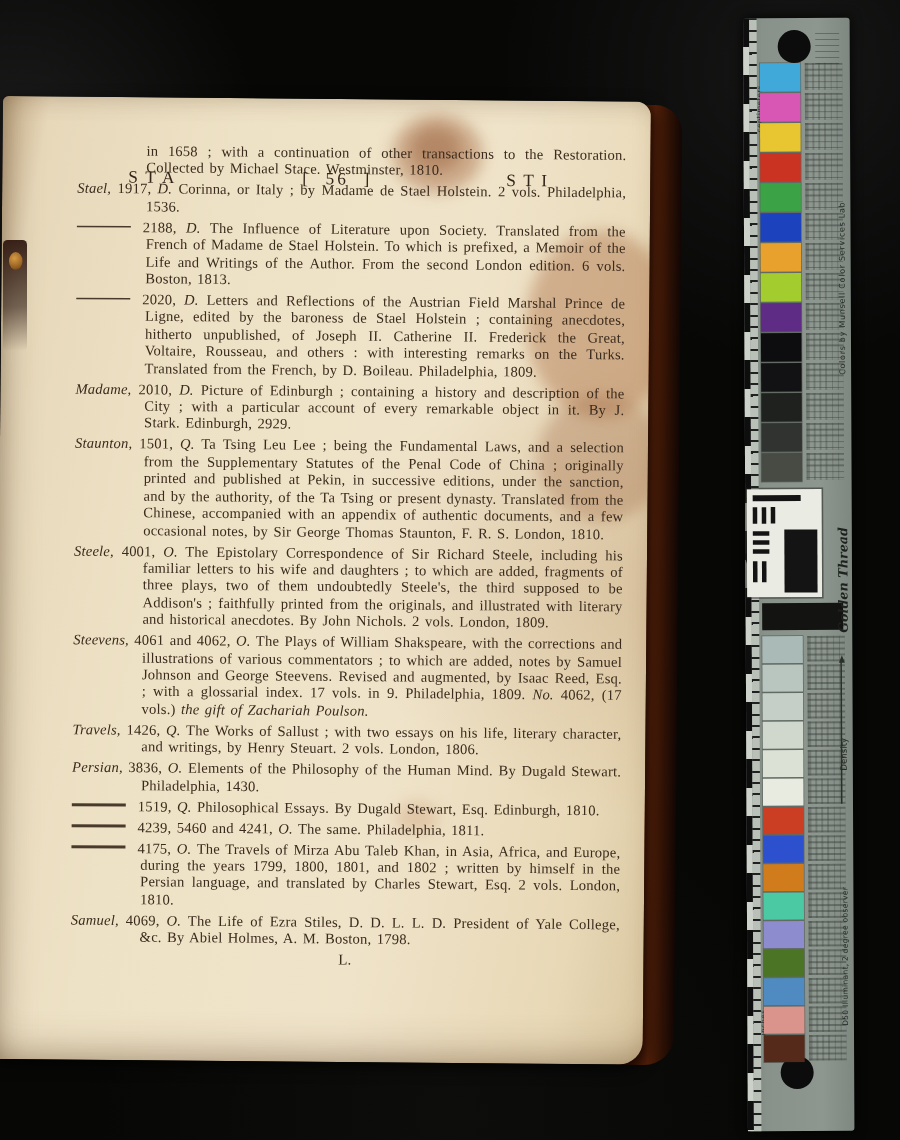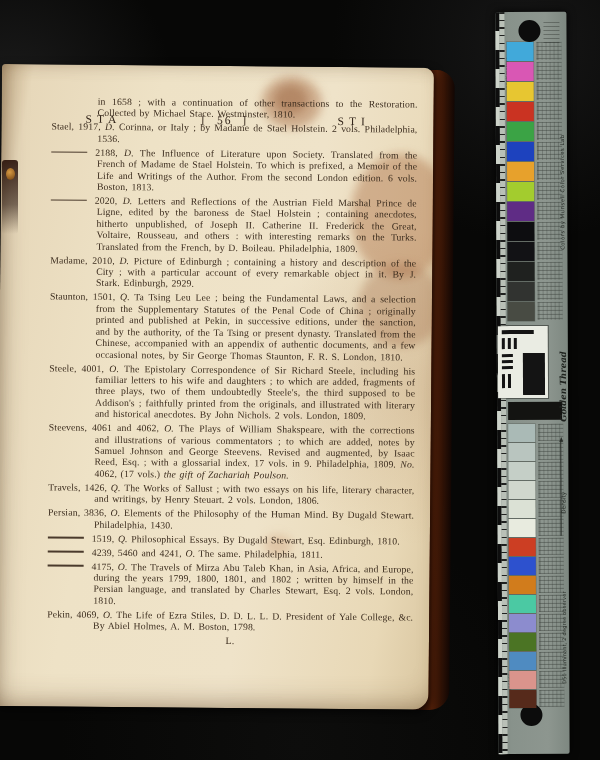--- a/index.html
+++ b/index.html
@@ -39,21 +39,21 @@
   .page-header{position:absolute;top:13px;left:0;width:100%;height:16px;
     font-family:"Liberation Serif",serif;font-size:11.5px;color:#33251a;}
   .page-header span{position:absolute;letter-spacing:5px;white-space:pre;margin-top:35px;}
   .h-left{left:84px;} .h-center{left:200px;letter-spacing:2px !important;} .h-right{left:336px;}
 
   .entries{position:absolute;left:50px;top:31px;width:366px;
     font-family:"Liberation Serif",serif;font-size:9.7px;line-height:11.4px;
     color:#3a2b1d;text-align:justify;letter-spacing:.15px;word-spacing:1px;}
   .entry{margin:0 0 2.6px 0;padding-left:46px;text-indent:-46px;}
   .entry.cont{text-indent:0;}
-  .author{}
+  .author{font-style:italic;}
   .it{font-style:italic;}
   .dash{display:inline-block;width:36px;height:1.3px;background:#4a3a2c;
     vertical-align:3px;margin-right:8px;}
   .signature{margin-top:2px;text-align:center;text-indent:0;
     font-family:"Liberation Serif",serif;font-size:10px;color:#3a2b1d;}
 
   
   .strip{position:absolute;left:497px;top:12px;width:71px;height:742px;z-index:4;
     background:linear-gradient(90deg,#79837c 0%,#88928b 18%,#8d968f 70%,#7e8881 100%);
     transform:rotate(-.25deg);border-radius:2px;box-shadow:0 0 8px rgba(0,0,0,.85);}
@@ -133,21 +133,21 @@
         <p class="entry"><span class="dash"></span><span>2020, </span><span class="it">D.</span><span>  Letters and Reflections of the Austrian Field Marshal Prince de Ligne, edited by the baroness de Stael Holstein ; containing anecdotes, hitherto unpublished, of Joseph II. Catherine II. Frederick the Great, Voltaire, Rousseau, and others : with interesting remarks on the Turks.  Translated from the French, by D. Boileau.  Philadelphia, 1809.</span></p>
         <p class="entry"><span class="author">Madame,</span><span> 2010, </span><span class="it">D.</span><span>  Picture of Edinburgh ; containing a history and description of the City ; with a particular account of every remarkable object in it.  By J. Stark.  Edinburgh, 2929.</span></p>
         <p class="entry"><span class="author">Staunton,</span><span> 1501, </span><span class="it">Q.</span><span>  Ta Tsing Leu Lee ; being the Fundamental Laws, and a selection from the Supplementary Statutes of the Penal Code of China ; originally printed and published at Pekin, in successive editions, under the sanction, and by the authority, of the Ta Tsing or present dynasty.  Translated from the Chinese, accompanied with an appendix of authentic documents, and a few occasional notes, by Sir George Thomas Staunton, F. R. S.  London, 1810.</span></p>
         <p class="entry"><span class="author">Steele,</span><span> 4001, </span><span class="it">O.</span><span>  The Epistolary Correspondence of Sir Richard Steele, including his familiar letters to his wife and daughters ; to which are added, fragments of three plays, two of them undoubtedly Steele's, the third supposed to be Addison's ; faithfully printed from the originals, and illustrated with literary and historical anecdotes.  By John Nichols.  2 vols.  London, 1809.</span></p>
         <p class="entry"><span class="author">Steevens,</span><span> 4061 and 4062, </span><span class="it">O.</span><span>  The Plays of William Shakspeare, with the corrections and illustrations of various commentators ; to which are added, notes by Samuel Johnson and George Steevens.  Revised and augmented, by Isaac Reed, Esq. ; with a glossarial index.  17 vols. in 9.  Philadelphia, 1809.  </span><span class="it">No.</span><span> 4062, (17 vols.) </span><span class="it">the gift of Zachariah Poulson.</span></p>
         <p class="entry"><span class="author">Travels,</span><span> 1426, </span><span class="it">Q.</span><span>  The Works of Sallust ; with two essays on his life, literary character, and writings, by Henry Steuart.  2 vols.  London, 1806.</span></p>
         <p class="entry"><span class="author">Persian,</span><span> 3836, </span><span class="it">O.</span><span>  Elements of the Philosophy of the Human Mind.  By Dugald Stewart.  Philadelphia, 1430.</span></p>
         <p class="entry"><span class="dash"></span><span>1519, </span><span class="it">Q.</span><span>  Philosophical Essays.  By Dugald Stewart, Esq.  Edinburgh, 1810.</span></p>
         <p class="entry"><span class="dash"></span><span>4239, 5460 and 4241, </span><span class="it">O.</span><span>  The same.  Philadelphia, 1811.</span></p>
         <p class="entry"><span class="dash"></span><span>4175, </span><span class="it">O.</span><span>  The Travels of Mirza Abu Taleb Khan, in Asia, Africa, and Europe, during the years 1799, 1800, 1801, and 1802 ; written by himself in the Persian language, and translated by Charles Stewart, Esq.  2 vols.  London, 1810.</span></p>
-        <p class="entry"><span class="author">Pekin,</span><span> 4069, </span><span class="it">O.</span><span>  The Life of Ezra Stiles, D. D. L. L. D.  President of Yale College, &amp;c.  By Abiel Holmes, A. M.  Boston, 1798.</span></p>
+        <p class="entry"><span class="author">Samuel,</span><span> 4069, </span><span class="it">O.</span><span>  The Life of Ezra Stiles, D. D. L. L. D.  President of Yale College, &amp;c.  By Abiel Holmes, A. M.  Boston, 1798.</span></p>
         <div class="signature">L.</div>
       </div>
   </div>
 
   <div class="strip">
     <div class="ruler">
       <div class="ruler-blocks"></div>
       <div class="ruler-ticks"></div>
     </div>
     <div class="vtext cm-label">centimeters</div>

